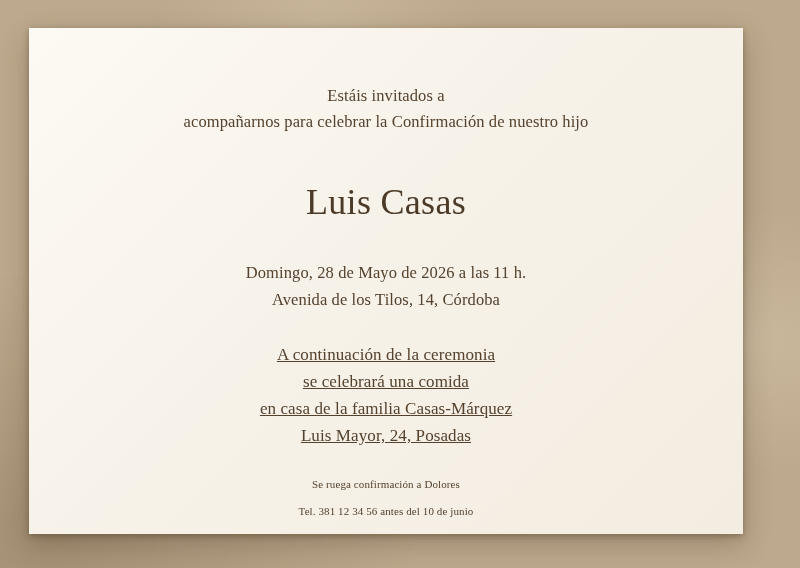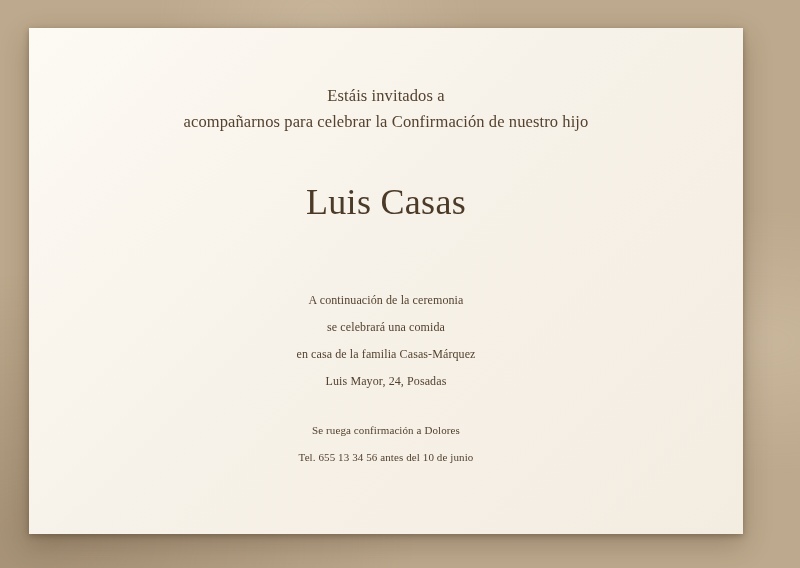--- a/index.html
+++ b/index.html
@@ -102,23 +102,24 @@
   .block-when .line {
     font-size: 16.5px;
     line-height: 27px;
     color: #54422e;
   }
 
   .block-after {
     margin-top: 28px;
   }
   .block-after .line {
-    font-size: 12px;
+    font-size: 17px;
     line-height: 27px;
     color: #54422e;
+    text-decoration: underline;
   }
 
   .block-rsvp {
     margin-top: 22px;
   }
   .block-rsvp .line {
     font-size: 11px;
     line-height: 27px;
     color: #54422e;
   }
@@ -134,28 +135,30 @@
   <div class="card-inner">
 
     <div class="block block-intro">
       <div class="line">Estáis invitados a</div>
       <div class="line">acompañarnos para celebrar la Confirmación de nuestro hijo</div>
     </div>
 
     <div class="line honoree">Luis Casas</div>
 
     <div class="block block-when">
+      <div class="line">Domingo, 28 de Mayo de 2026 a las 11 h.</div>
+      <div class="line">Avenida de los Tilos, 14, Córdoba</div>
     </div>
 
     <div class="block block-after">
       <div class="line">A continuación de la ceremonia</div>
       <div class="line">se celebrará una comida</div>
       <div class="line">en casa de la familia Casas-Márquez</div>
       <div class="line">Luis Mayor, 24, Posadas</div>
     </div>
 
     <div class="block block-rsvp">
       <div class="line">Se ruega confirmación a Dolores</div>
-      <div class="line">Tel. 655 13 34 56 antes del 10 de junio</div>
+      <div class="line">Tel. 381 12 34 56 antes del 10 de junio</div>
     </div>
 
   </div>
 </div>
 
 </body></html>

